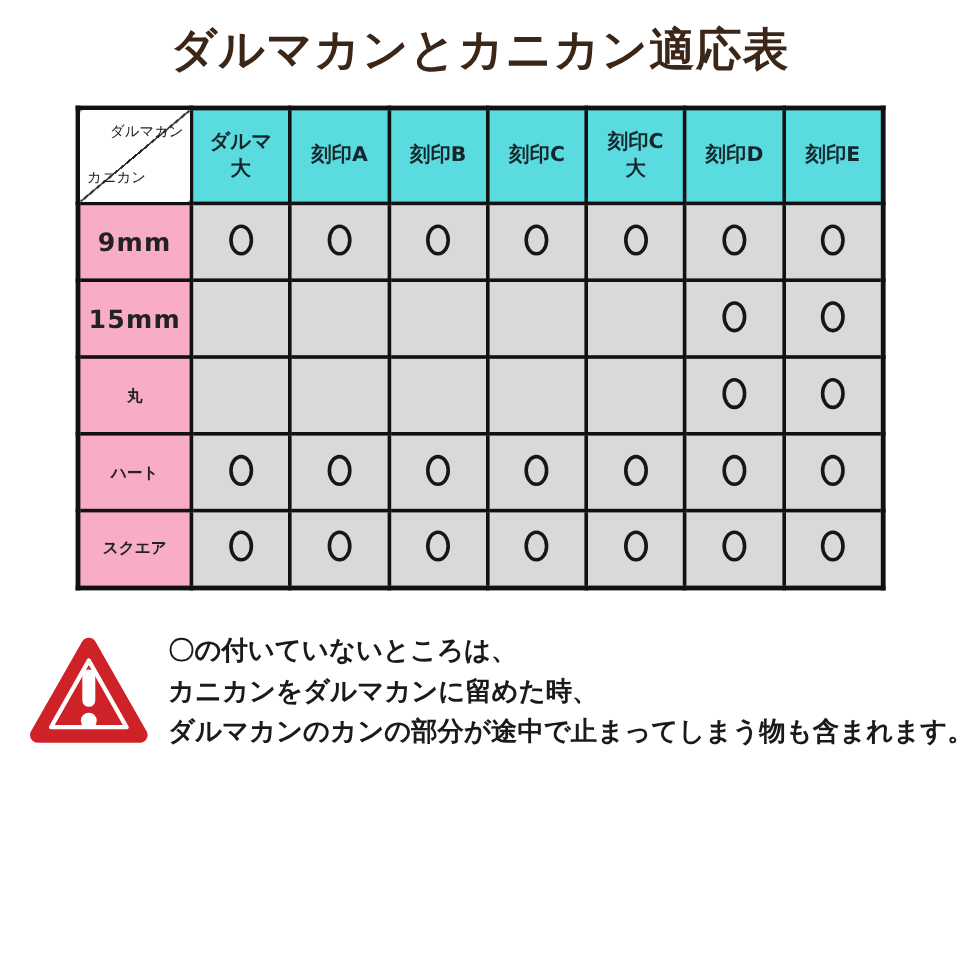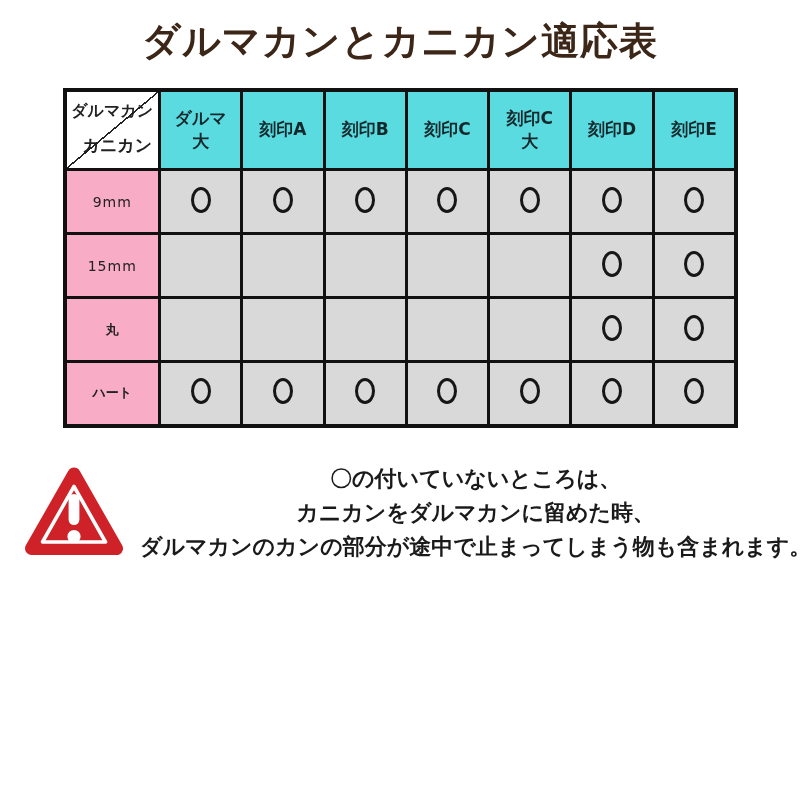--- a/index.html
+++ b/index.html
@@ -30,31 +30,31 @@
   tbody tr{ height:64px; }
   thead th.colhead{
     background:var(--header-bg); color:#14282c; font-size:17px; font-weight:700;
     white-space:pre-line; line-height:1.35;
   }
   th.corner{
     background-color:#ffffff; position:relative;
     background-image:linear-gradient(to bottom right,
       transparent 49.4%, #222 49.4%, #222 50.7%, transparent 50.7%);
   }
-  .corner-tr{ position:absolute; top:9px; right:5px; font-size:16px; font-weight:700; color:#222; }
-  .corner-bl{ position:absolute; bottom:11px; left:16px; font-size:17px; font-weight:700; color:#222; }
+  .corner-tr{ position:absolute; top:9px; right:5px; font-size:12px; font-weight:400; color:#222; }
+  .corner-bl{ position:absolute; bottom:11px; left:6px; font-size:12px; font-weight:400; color:#222; }
   tbody th.rl{ background:var(--row-label-bg); color:#222; }
-  tbody th.rl.lg{ font-size:14px; font-weight:400; letter-spacing:1px; }
+  tbody th.rl.lg{ font-size:21px; font-weight:700; letter-spacing:1px; }
   tbody th.rl.sm{ font-size:13px; font-weight:700; }
   td.cell{ background:var(--cell-bg); }
   .mark{
     display:inline-block; width:20px; height:26px;
     border:3px solid var(--mark-stroke); border-radius:50%;
   }
-  .note{ display:flex; align-items:center; gap:16px; margin:34px 8px 0 24px;text-align:center; }
+  .note{ display:flex; align-items:center; gap:16px; margin:34px 8px 0 24px; }
   .warning-svg{ width:100px; height:100px; flex:0 0 auto; }
   .tri{ fill:var(--warning-red); stroke:var(--warning-red); }
   .note-text div{
     font-size:22px; font-weight:700; line-height:34px;
     color:var(--note-text); white-space:nowrap;
   }
 </style>
 </head>
 <body>
 
@@ -123,20 +123,30 @@
         <tr>
           <th class="rl sm">ハート</th>
           <td class="cell"><span class="mark"></span></td>
           <td class="cell"><span class="mark"></span></td>
           <td class="cell"><span class="mark"></span></td>
           <td class="cell"><span class="mark"></span></td>
           <td class="cell"><span class="mark"></span></td>
           <td class="cell"><span class="mark"></span></td>
           <td class="cell"><span class="mark"></span></td>
         </tr>
+        <tr>
+          <th class="rl sm">スクエア</th>
+          <td class="cell"><span class="mark"></span></td>
+          <td class="cell"><span class="mark"></span></td>
+          <td class="cell"><span class="mark"></span></td>
+          <td class="cell"><span class="mark"></span></td>
+          <td class="cell"><span class="mark"></span></td>
+          <td class="cell"><span class="mark"></span></td>
+          <td class="cell"><span class="mark"></span></td>
+        </tr>
       </tbody>
   </table>
 </div>
 
 <div class="note">
   <svg class="warning-svg" viewBox="0 0 100 100" aria-hidden="true">
     <path class="tri" d="M50 11 L92.5 85.5 L7.5 85.5 Z" stroke-width="13" stroke-linejoin="round"></path>
     <path d="M50 23.5 L81.5 79 L18.5 79 Z" fill="none" stroke="#ffffff" stroke-width="3.6" stroke-linejoin="round"></path>
     <rect x="44.6" y="31" width="10.8" height="31" rx="5.4" fill="#ffffff"></rect>
     <circle cx="50" cy="73.5" r="6.6" fill="#ffffff"></circle>

